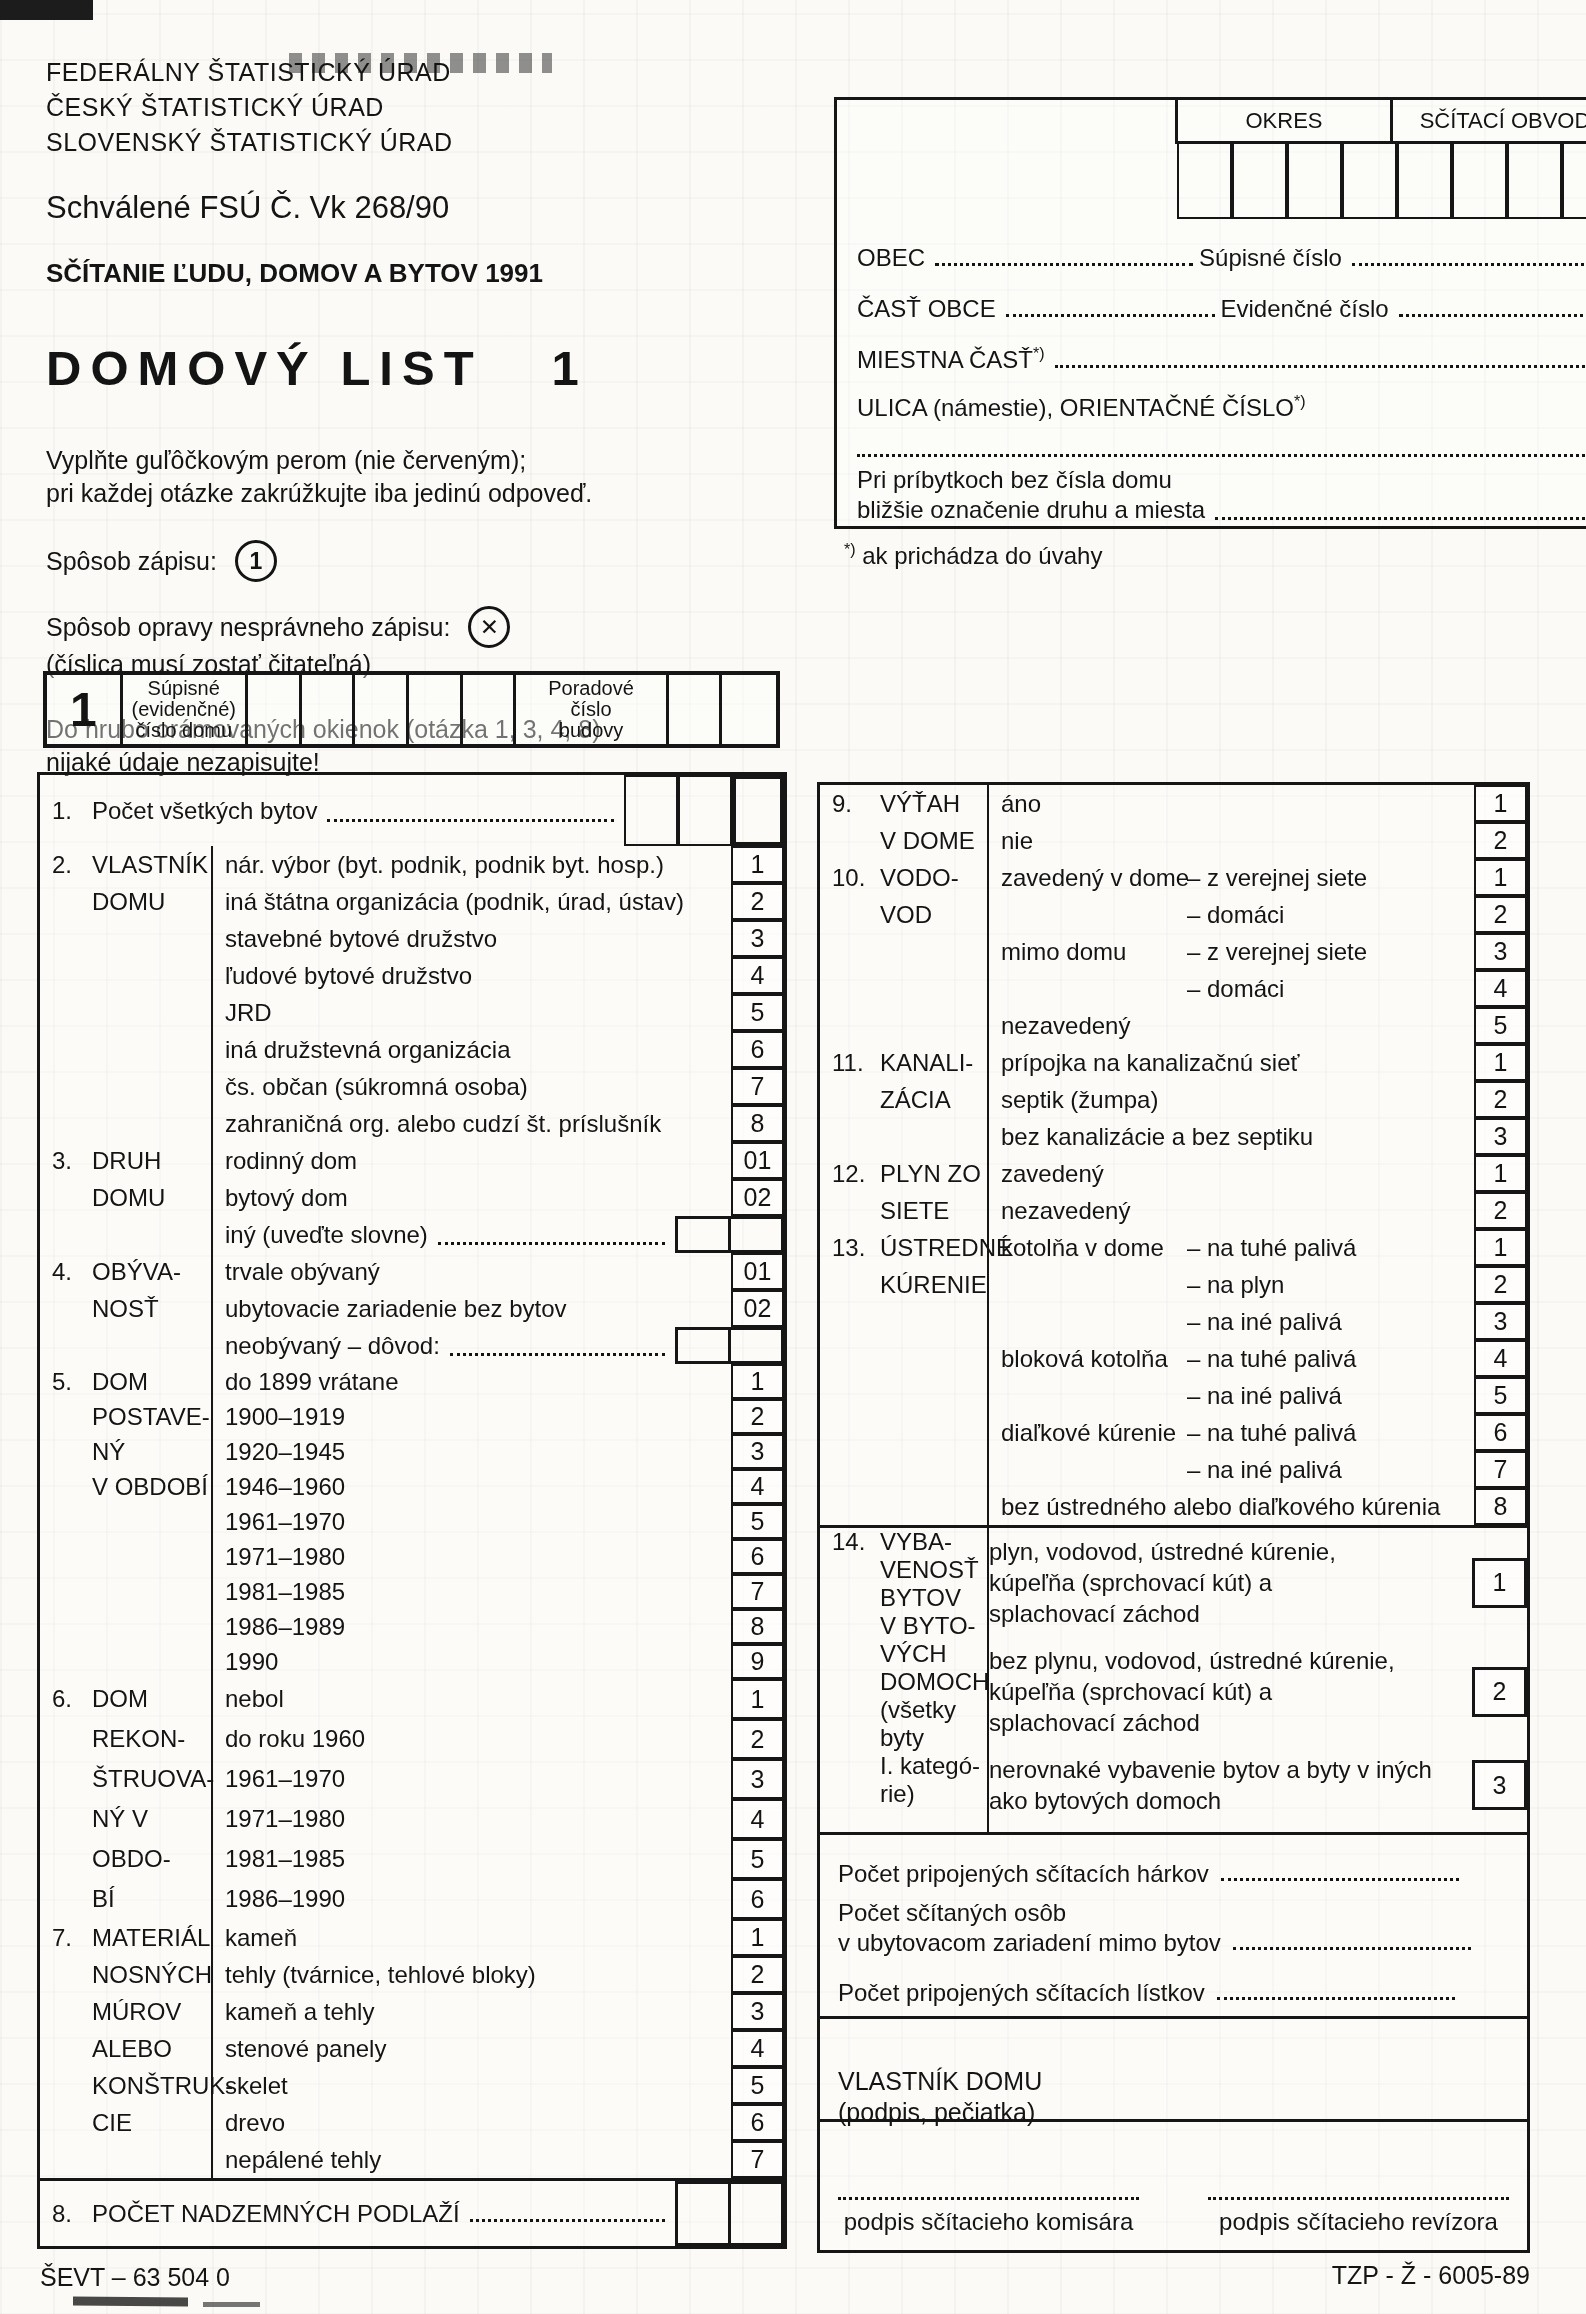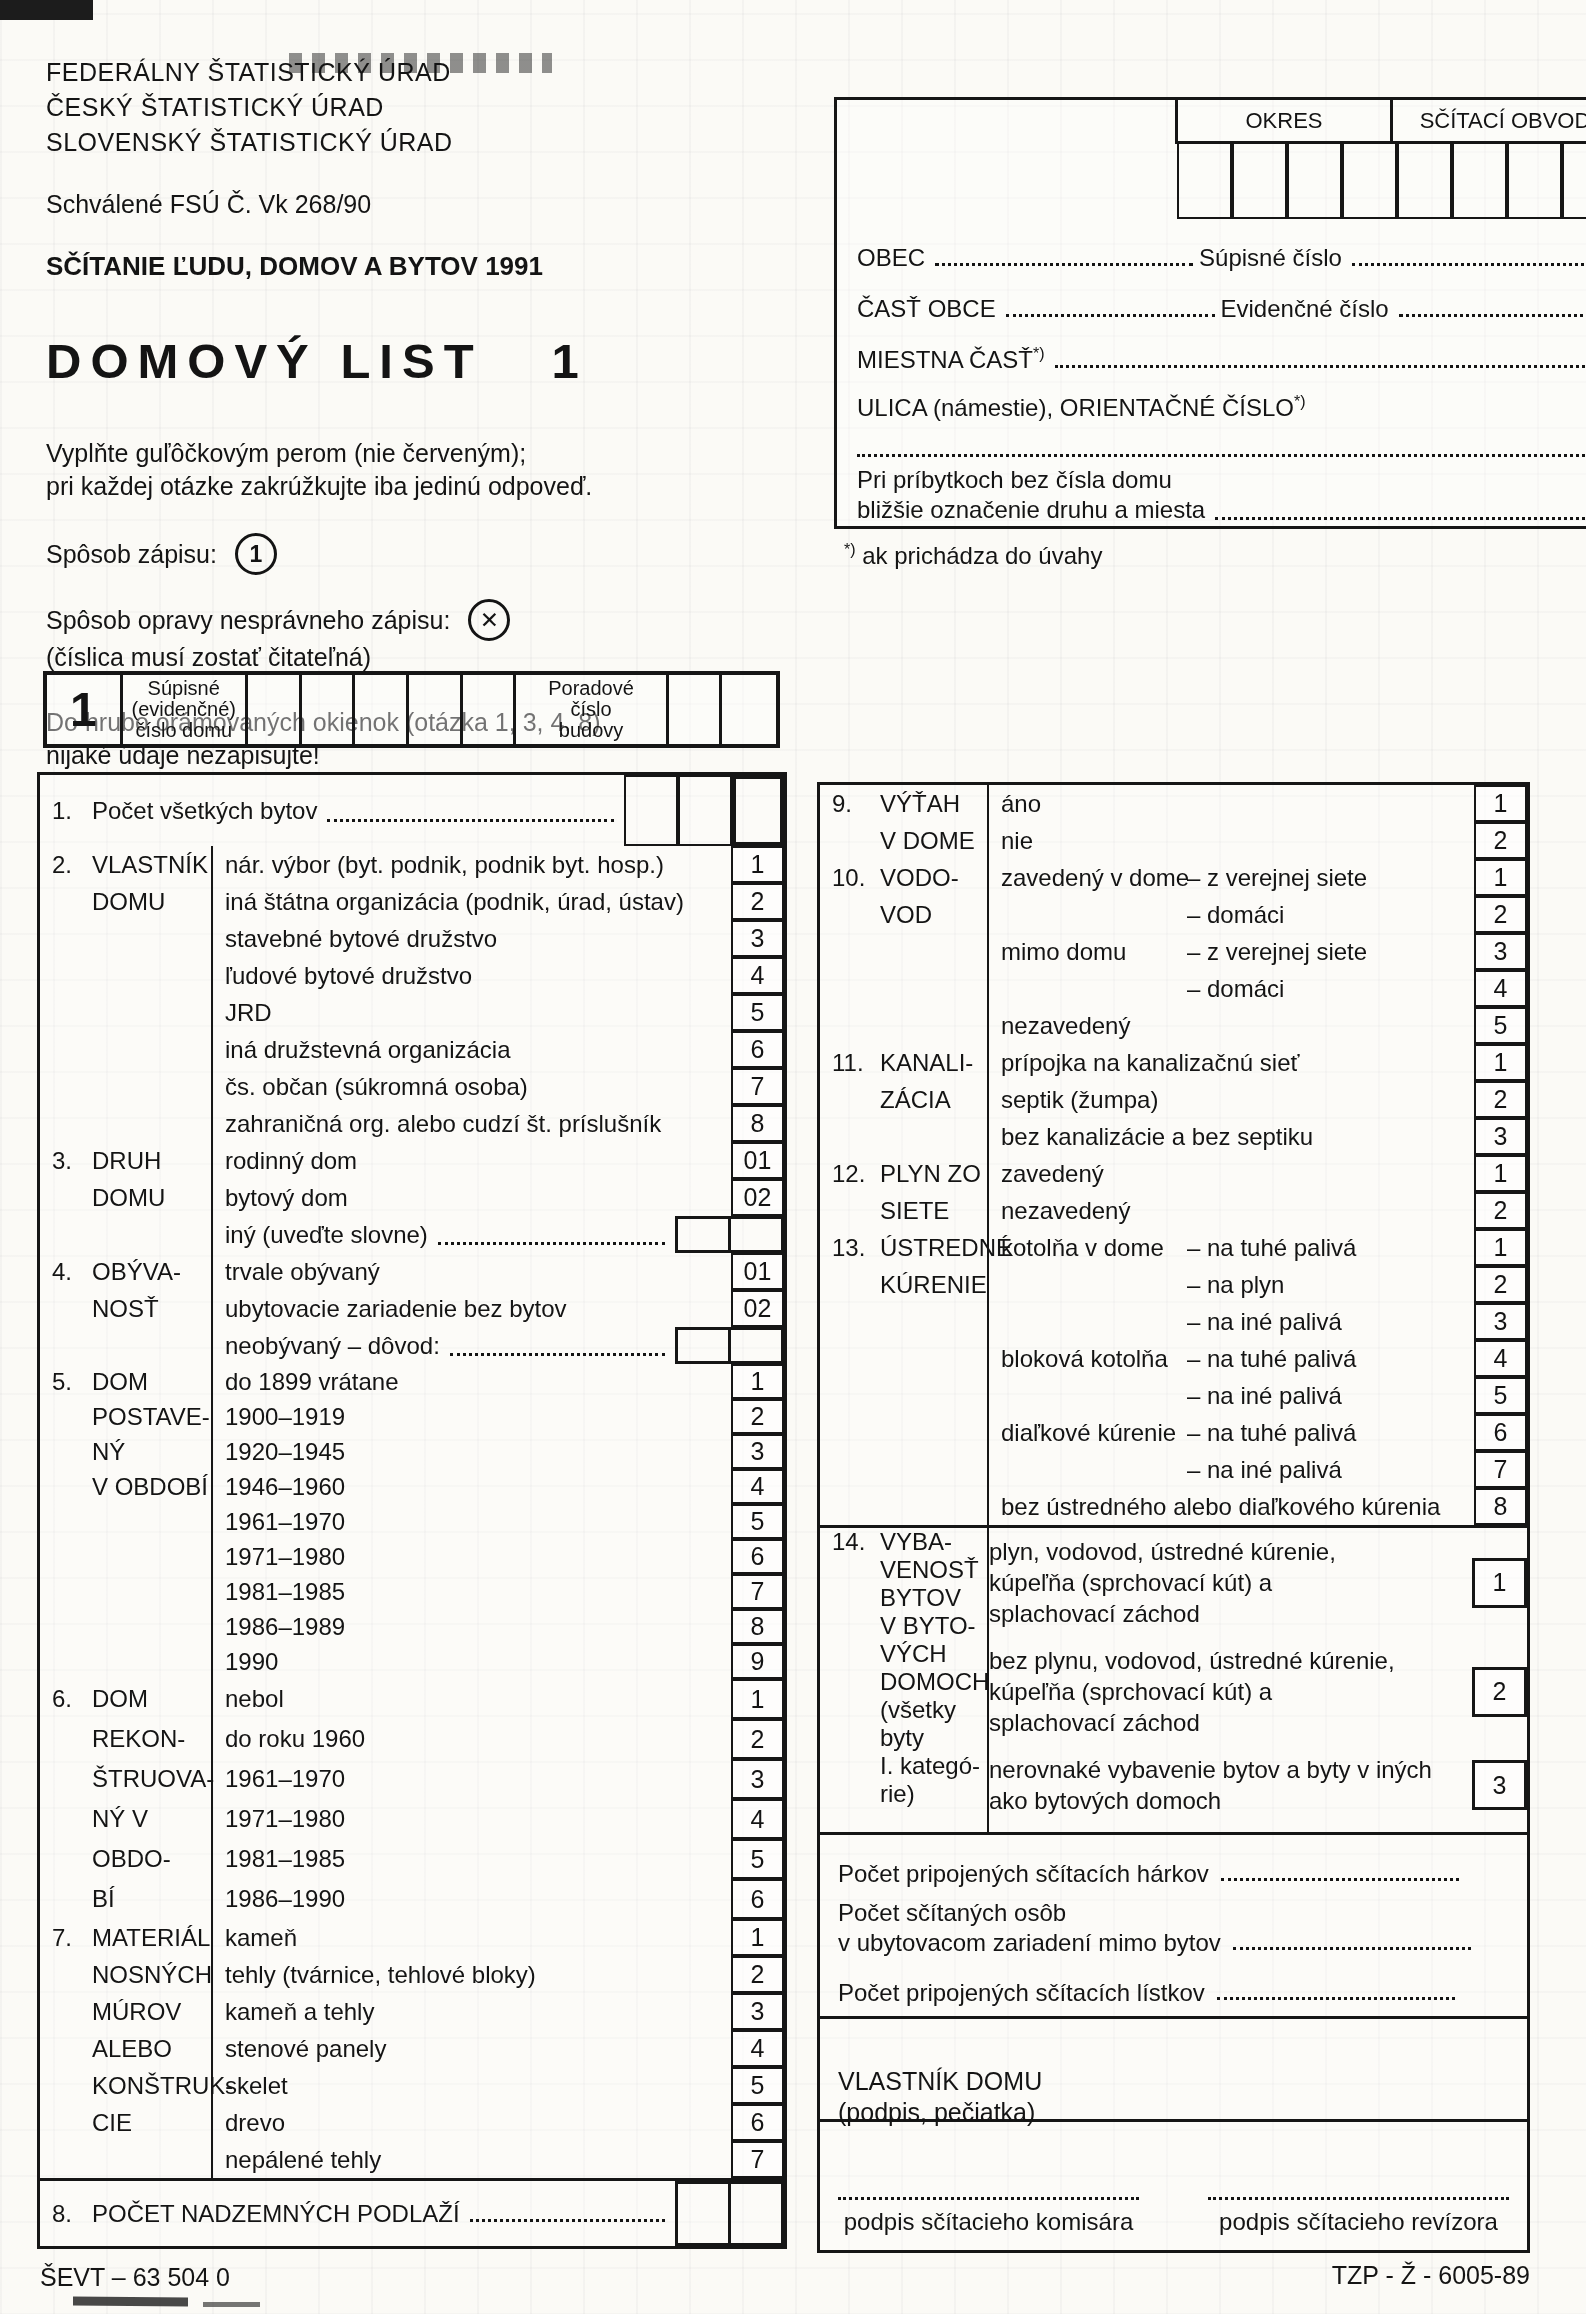--- a/index.html
+++ b/index.html
@@ -11,21 +11,21 @@
   }
   body::before{content:"";position:absolute;inset:0;pointer-events:none;
     background-image:
       repeating-linear-gradient(90deg, rgba(110,110,125,.05) 0 2px, transparent 2px 53px),
       repeating-linear-gradient(0deg, rgba(110,110,125,.04) 0 2px, transparent 2px 46px);
   }
   .artifact{position:absolute;background:#1c1c1c;}
   
   #header-left{position:absolute;left:46px;top:55px;width:733px;}
   .org-lines{font-size:25px;line-height:35px;letter-spacing:0.5px;white-space:pre-line;}
-  .approval{margin-top:30px;font-size:25px;}
+  .approval{margin-top:30px;font-size:31px;}
   .census-title{margin-top:32px;font-size:26px;font-weight:bold;}
   .form-title-row{margin-top:51px;display:flex;align-items:baseline;gap:69px;}
   .form-title{font-size:49px;font-weight:bold;letter-spacing:9px;}
   .form-number{font-size:49px;font-weight:bold;}
   .instr{margin-top:48px;font-size:25px;line-height:33px;white-space:pre-line;}
   .entry-row{margin-top:30px;font-size:25px;display:flex;align-items:center;gap:18px;}
   .circ{display:inline-flex;width:36px;height:36px;border:3px solid #141414;border-radius:50%;
         align-items:center;justify-content:center;font-size:23px;font-weight:bold;flex:none;}
   .corr-note{font-size:25px;margin-top:2px;}
   .boldbox-note{margin-top:34px;font-size:25px;line-height:33px;white-space:pre-line;}

